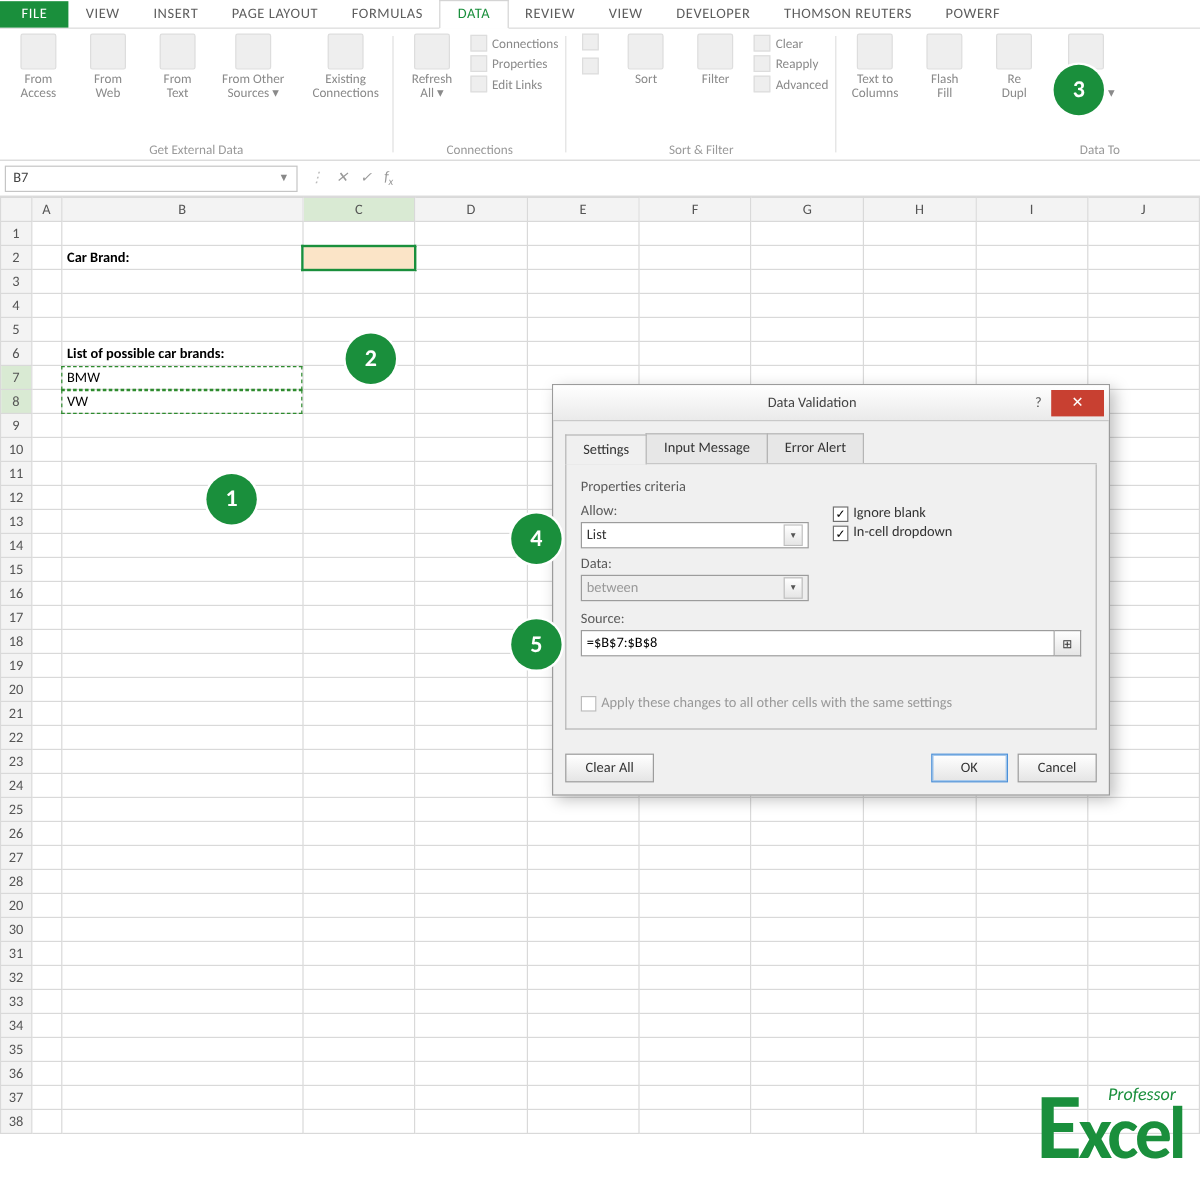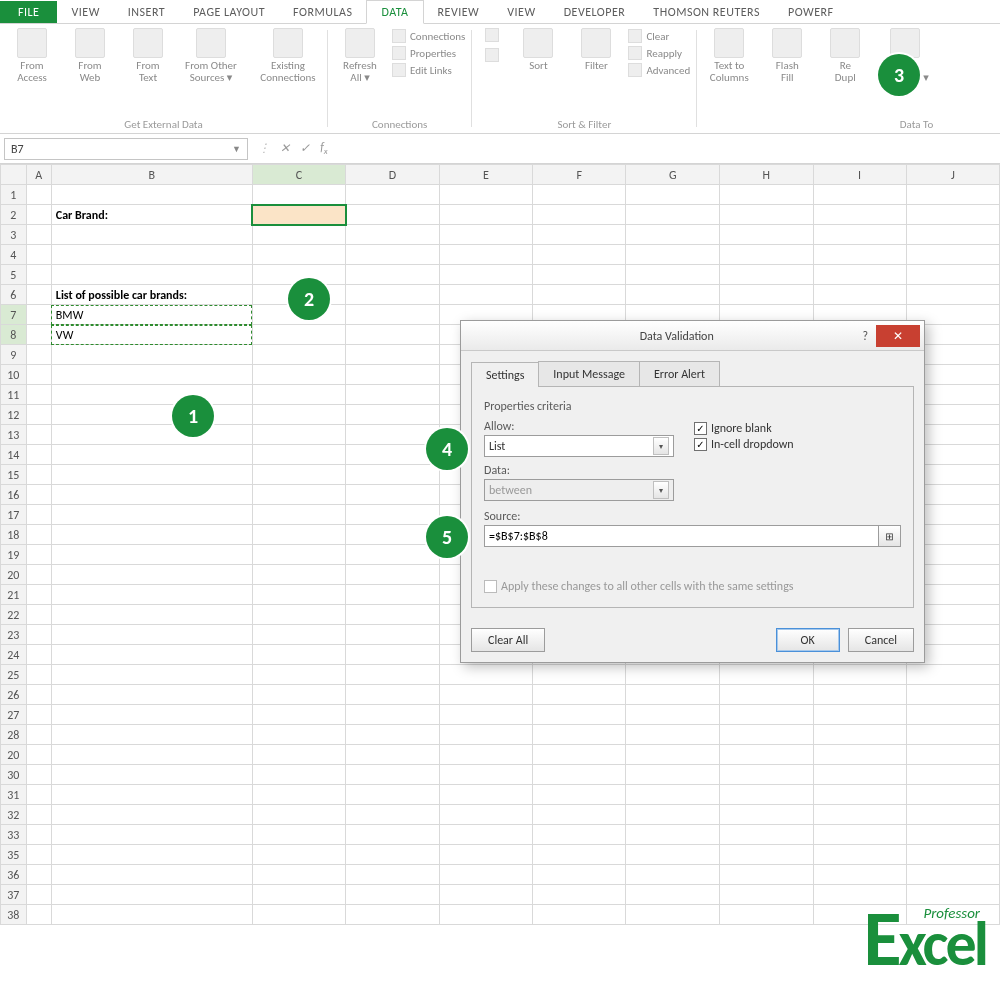--- a/index.html
+++ b/index.html
@@ -663,20 +663,33 @@
           <td class="" style=""></td>
           <td class="" style=""></td>
           <td class="" style=""></td>
           <td class="" style=""></td>
           <td class="" style=""></td>
           <td class="" style=""></td>
           <td class="" style=""></td>
           <td class="" style=""></td>
         </tr>
         <tr>
+          <td class="rowhdr ">34</td>
+          <td class="" style=""></td>
+          <td class="" style=""></td>
+          <td class="" style=""></td>
+          <td class="" style=""></td>
+          <td class="" style=""></td>
+          <td class="" style=""></td>
+          <td class="" style=""></td>
+          <td class="" style=""></td>
+          <td class="" style=""></td>
+          <td class="" style=""></td>
+        </tr>
+        <tr>
           <td class="rowhdr ">35</td>
           <td class="" style=""></td>
           <td class="" style=""></td>
           <td class="" style=""></td>
           <td class="" style=""></td>
           <td class="" style=""></td>
           <td class="" style=""></td>
           <td class="" style=""></td>
           <td class="" style=""></td>
           <td class="" style=""></td>

